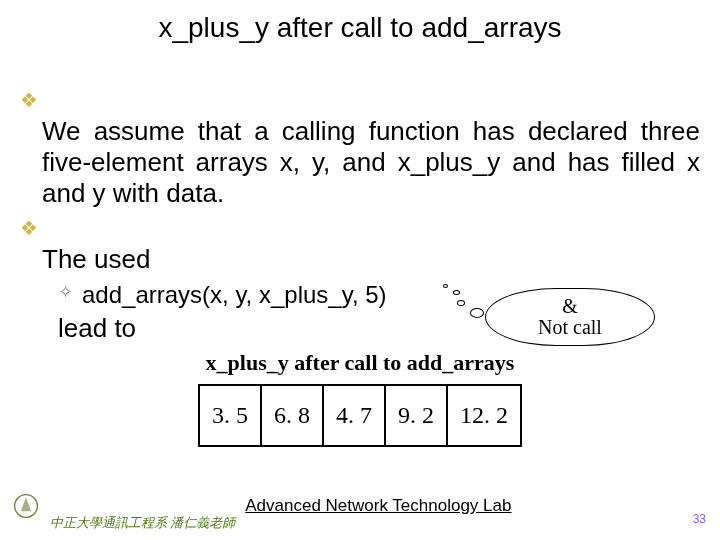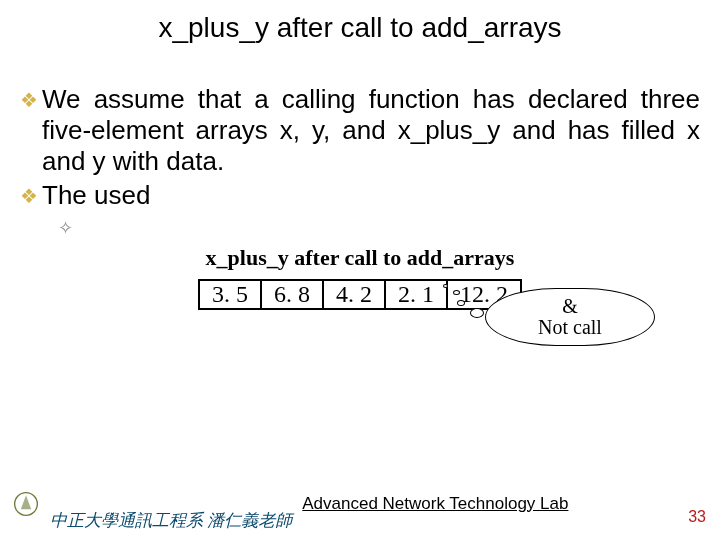--- a/index.html
+++ b/index.html
@@ -33,20 +33,21 @@
   .bullet-main .diamond {
     flex: 0 0 22px;
     font-size: 20px;
     color: #d6b34a;
     padding-top: 4px;
     text-align: left;
   }
   .bullet-main .text {
     flex: 1;
     text-align: justify;
+    margin-top: 32px;
   }
   .bullet-sub {
     display: flex;
     align-items: flex-start;
     font-size: 24px;
     color: #000;
     padding-left: 38px;
     margin-top: 6px;
   }
   .bullet-sub .diamond {
@@ -67,21 +68,21 @@
     margin-top: 6px;
   }
   .array-table {
     border-collapse: collapse;
     margin: 8px auto 0 auto;
     font-family: "Times New Roman", serif;
     font-size: 24px;
   }
   .array-table td {
     border: 2px solid #000;
-    padding: 0 12px;
+    padding: 16px 12px;
     text-align: center;
   }
   .footer {
     position: absolute;
     bottom: 8px;
     left: 0;
     width: 100%;
     display: flex;
     align-items: center;
     font-size: 16px;
@@ -91,37 +92,37 @@
     height: 32px;
     margin-left: 10px;
     margin-right: 8px;
     display: flex;
     align-items: center;
     justify-content: center;
   }
   .footer .logo svg { width: 28px; height: 28px; }
   .footer .dept {
     font-family: "DFKai-SB","KaiTi","Microsoft JhengHei",serif;
-    color: #0c4a6e;
+    color: #4d7c0f;
     font-style: italic;
-    font-size: 17px;
+    font-size: 13px;
     margin-top: 34px;
   }
   .footer .lab {
     margin-left: 10px;
     color: #000;
     font-size: 17px;
     text-decoration: underline;
   }
   .page-num {
     position: absolute;
     right: 14px;
     bottom: 14px;
-    font-size: 16px;
-    color: #b91c1c;
+    font-size: 12px;
+    color: #8b5cf6;
   }
   
   .cloud-wrap {
     position: absolute;
     left: 465px;
     top: 278px;
     width: 200px;
     height: 90px;
   }
   .cloud-main {
@@ -186,32 +187,34 @@
     <span class="text">We assume that a calling function has declared three five-element arrays x, y, and x_plus_y and has filled x and y with data.</span>
   </div>
 
   <div class="bullet-main">
     <span class="diamond">❖</span>
     <span class="text">The used</span>
   </div>
 
   <div class="bullet-sub">
     <span class="diamond">✧</span>
-  </div>
-
+    <span>add_arrays(x, y, x_plus_y, 5)</span>
+  </div>
+
+  <div class="lead-line">lead to</div>
 
   <div class="caption">x_plus_y after call to add_arrays</div>
 
   <table class="array-table">
     <tbody>
         <tr>
       <td>3. 5</td>
       <td>6. 8</td>
-      <td>4. 2</td>
-      <td>2. 1</td>
+      <td>4. 7</td>
+      <td>9. 2</td>
       <td>12. 2</td>
     </tr>
   </tbody>
     </table>
 </div>
 
 <div class="cloud-wrap">
   <div class="cloud-tail2"></div>
   <div class="cloud-tail1"></div>
   <div class="cloud-b2"></div>

